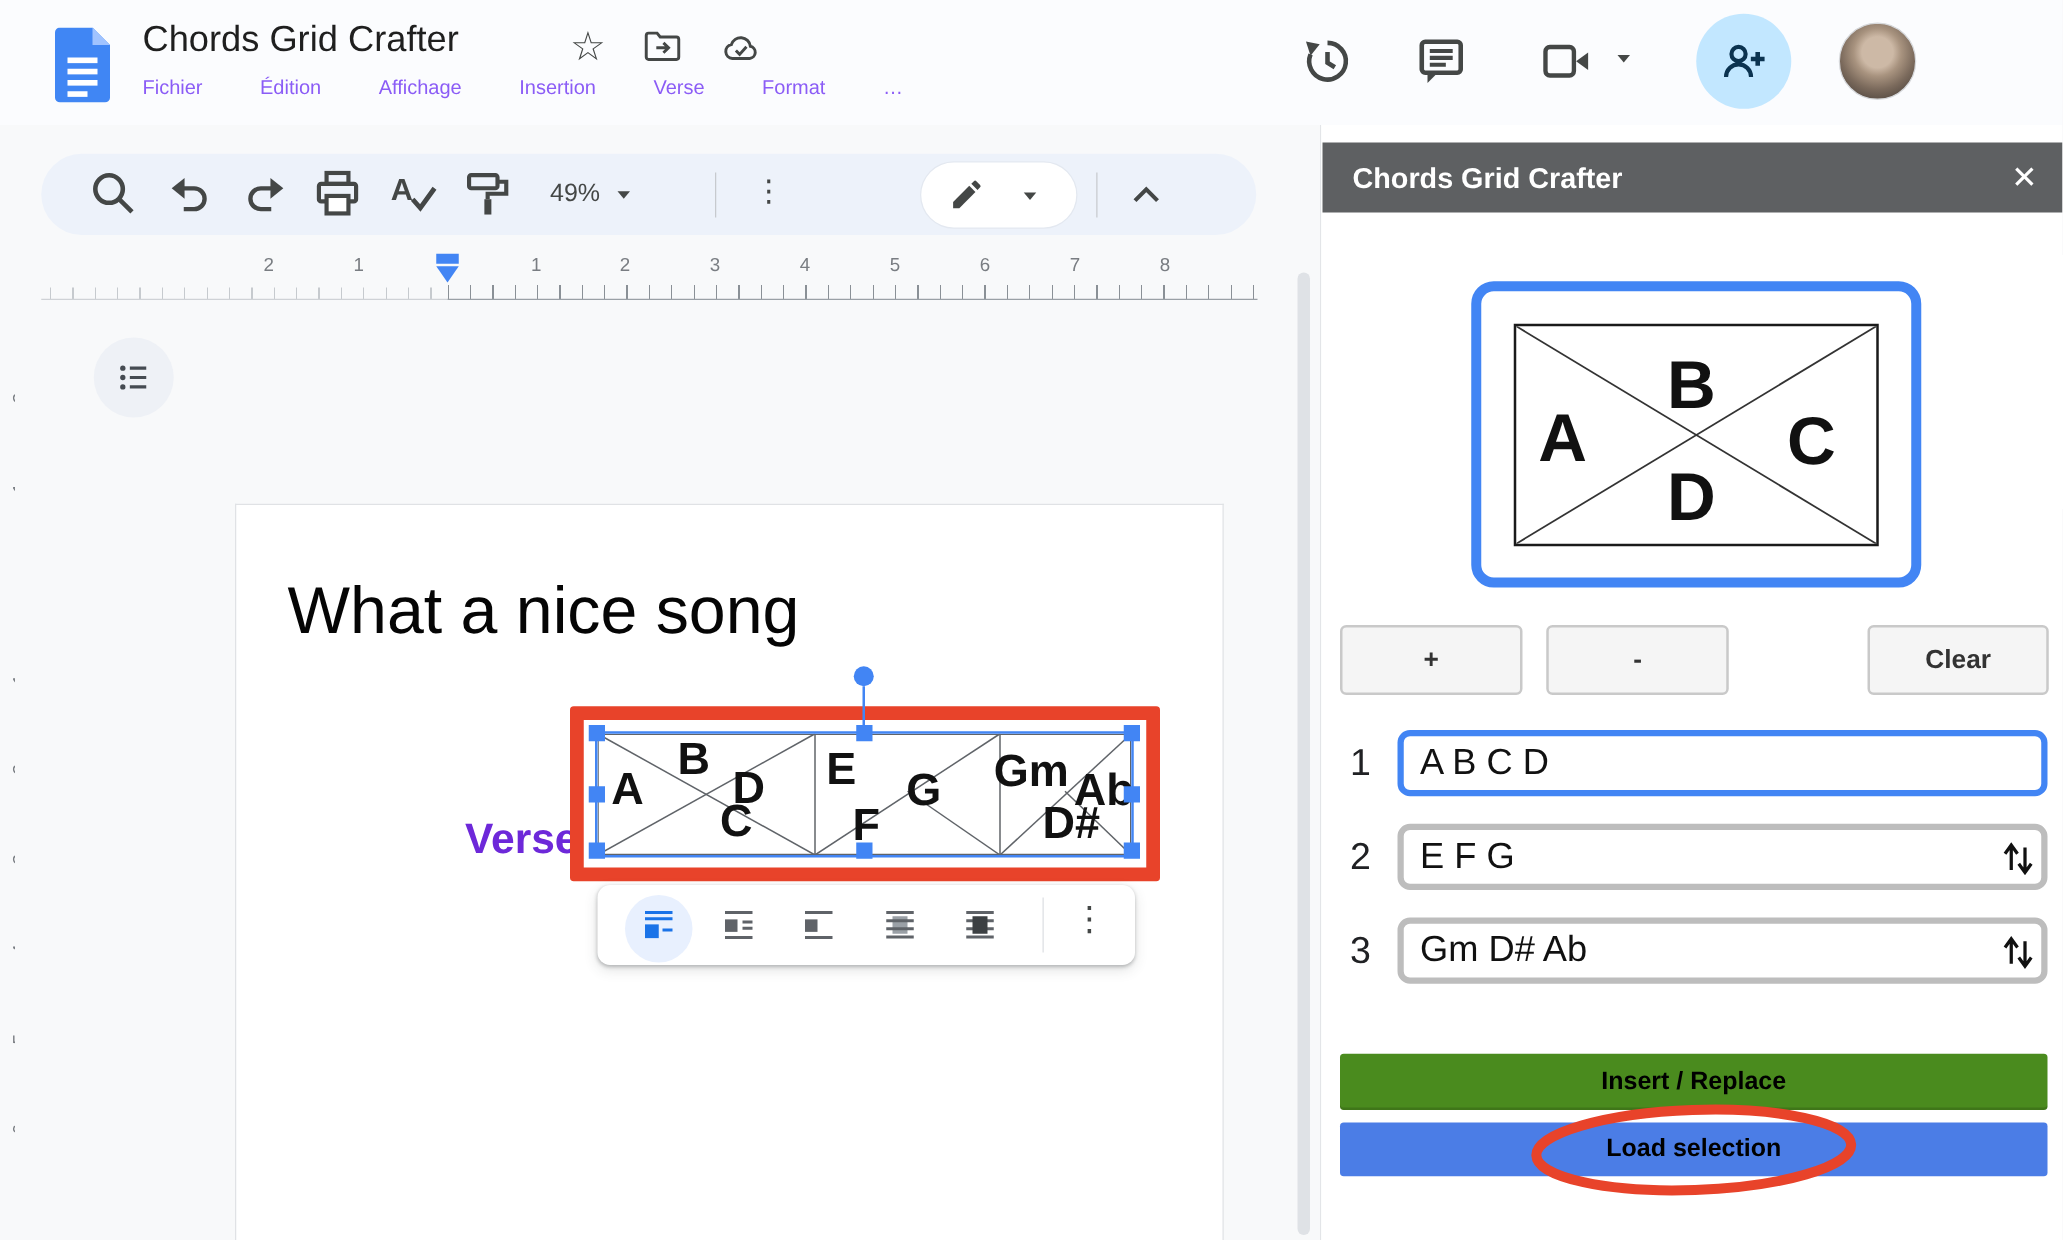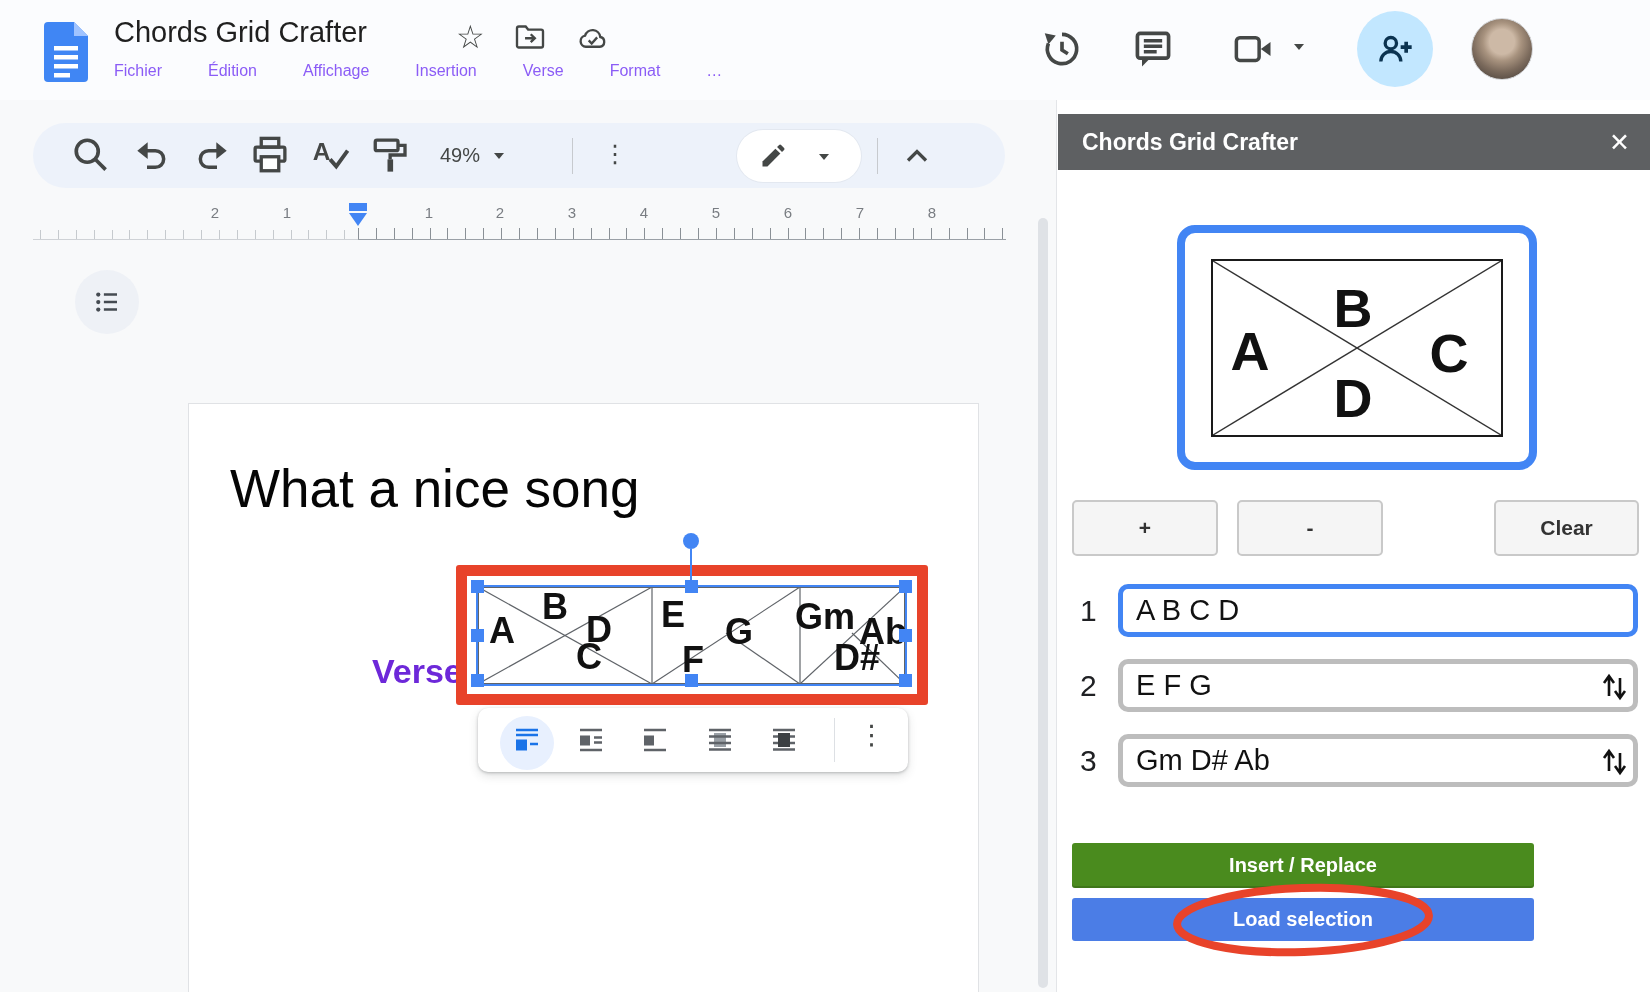--- a/index.html
+++ b/index.html
@@ -72,21 +72,21 @@
   .pre-gl { font-size:54px; }
   .sb-btn { position:absolute; height:56px; background:#f5f5f5; border:2px solid #c9c9c9; border-radius:5px;
     font-size:21px; font-weight:bold; color:#333; display:flex; align-items:center; justify-content:center; cursor:pointer; }
   .row { position:absolute; left:15px; right:12px; height:53px; display:flex; align-items:center; }
   .row-num { width:33px; font-size:30px; color:#202124; text-align:left; padding-left:8px; }
   .row-box { position:relative; flex:1; height:53px; margin-left:13px; }
   .row-input { width:100%; height:100%; border-radius:10px; font-size:29px; color:#111; padding:0 44px 0 13px; outline:none; }
   .row-input.sel { border:5px solid #4285f4; }
   .row-input.plain { border:5px solid #bdbdbd; }
   .sort-ico { position:absolute; right:10px; top:11px; }
-  .action-btn { position:absolute; left:15px; width:462px; border:none; border-radius:3px; color:#ffffff; font-weight:bold; font-size:20px; cursor:pointer; display:flex; align-items:center; justify-content:center; }
+  .action-btn { position:absolute; left:15px; width:566px; border:none; border-radius:3px; color:#000000; font-weight:bold; font-size:20px; cursor:pointer; display:flex; align-items:center; justify-content:center; }
   .insert-btn { top:743px; height:45px; background:#4a8b1e; box-shadow:inset 0 -2px 0 rgba(0,0,0,.15); }
   .load-btn { top:798px; height:43px; background:#4b7de6; position:absolute; }
   .ellipse-anno { position:absolute; left:50%; top:50%; transform:translate(-50%,-50%); pointer-events:none; }
 </style>
 </head>
 <body>
 
 <div class="abs topbar">
 
   <svg class="abs" style="left:44px; top:22px;" width="44" height="60" viewBox="0 0 44 60">

